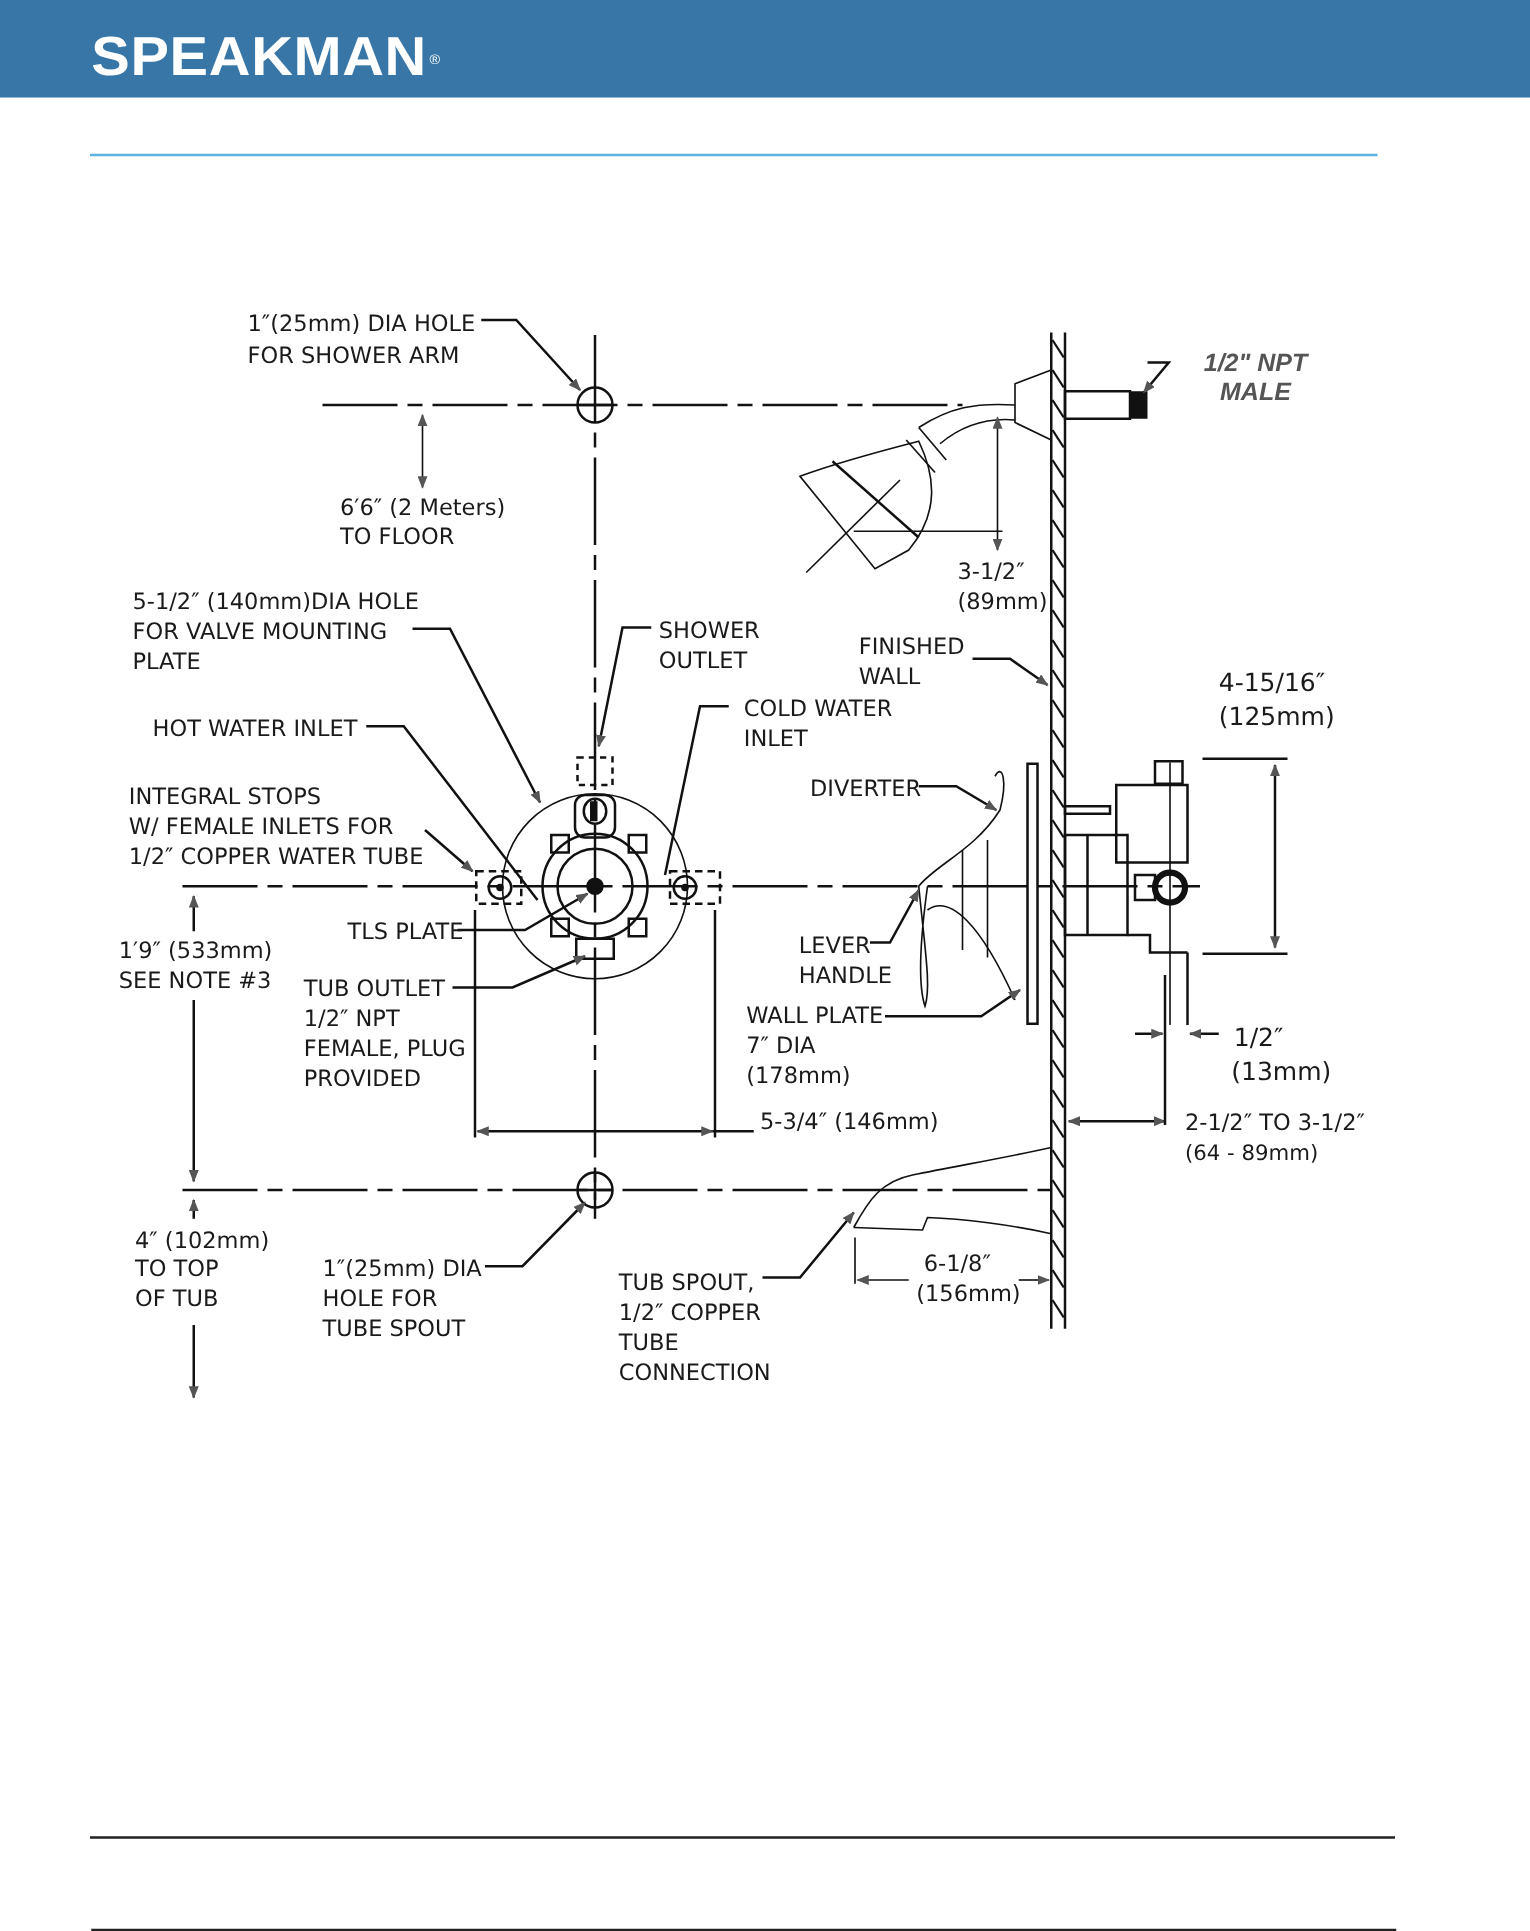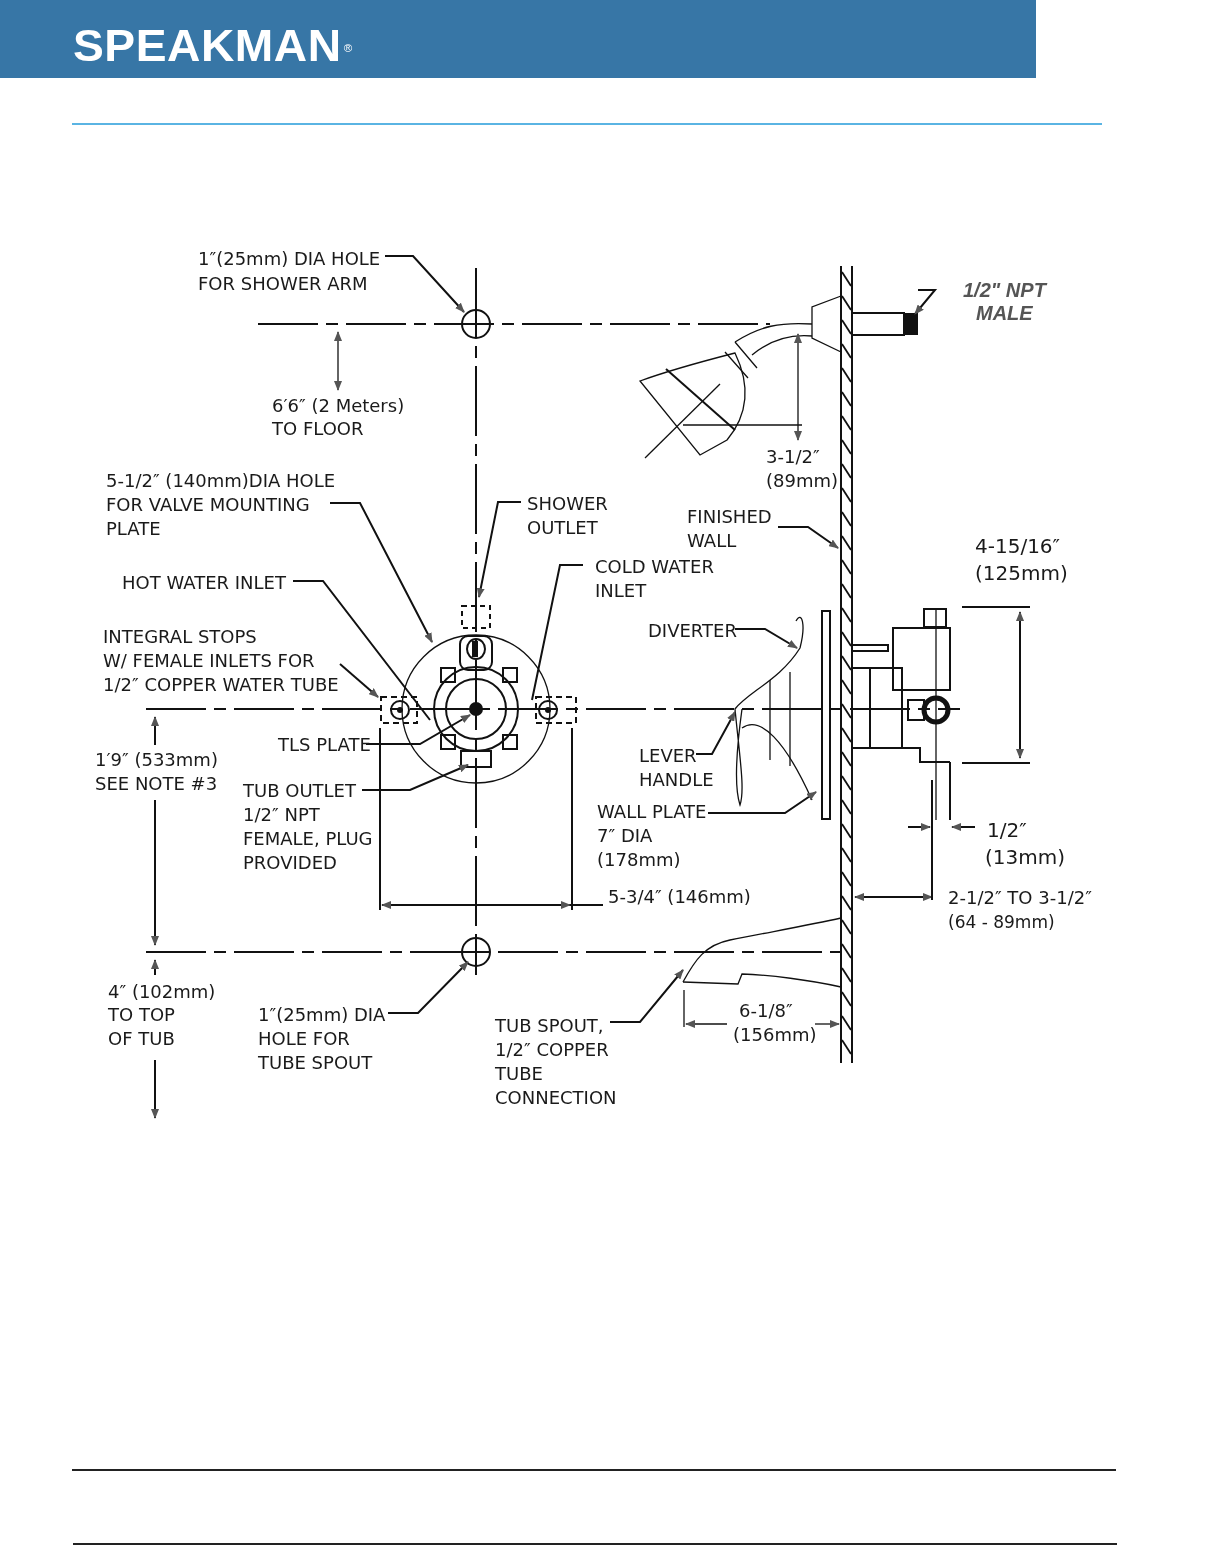--- a/index.html
+++ b/index.html
@@ -1,17 +1,17 @@
 <!DOCTYPE html>
 <html><head>
 <meta charset="utf-8">
 <style>
   html, body { margin:0; padding:0; background:#ffffff; }
   body { width:1224px; height:1545px; position:relative; overflow:hidden; font-family:"DejaVu Sans", sans-serif; }
-  .header { position:absolute; left:0; top:0; width:1036px; height:78px; background:#3776a6; }
+  .header { position:absolute; left:0; top:0; width:1224px; height:78px; background:#3776a6; }
   .logo { position:absolute; left:73px; top:24px; color:#fff; font-family:"Liberation Sans", sans-serif; font-weight:bold; font-size:44px; letter-spacing:0.5px; line-height:44px; transform:scaleX(1.05); transform-origin:left; }
   .logo sup { font-size:11px; font-weight:normal; vertical-align:top; position:relative; top:2px; margin-left:2px; }
   .rule-blue { position:absolute; left:72px; top:123px; width:1030px; height:2px; background:#5ab4e3; }
   .rule-bottom1 { position:absolute; left:72px; top:1469px; width:1044px; height:2px; background:#222; }
   .rule-bottom2 { position:absolute; left:73px; top:1543px; width:1044px; height:2px; background:#222; }
   svg.drawing { position:absolute; left:0; top:0; }
   .lbl { font-family:"DejaVu Sans", sans-serif; font-size:18px; fill:#1a1a1a; }
   .lbl-sm { font-family:"DejaVu Sans", sans-serif; font-size:17px; fill:#1a1a1a; }
   .lbl-lg { font-family:"DejaVu Sans", sans-serif; font-size:20px; fill:#1a1a1a; }
   .lbl-bi { font-family:"Liberation Sans", sans-serif; font-size:20px; font-weight:bold; font-style:italic; fill:#555; }

